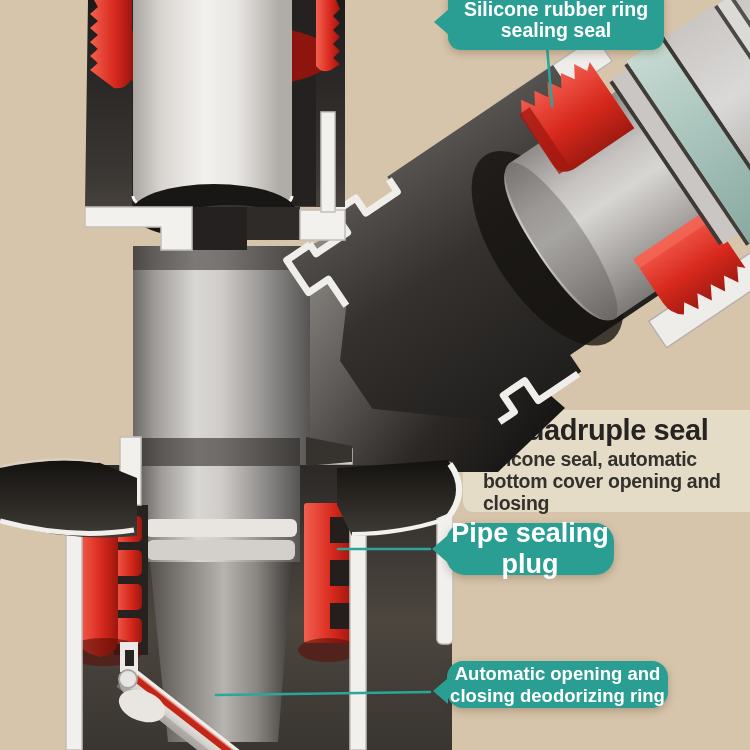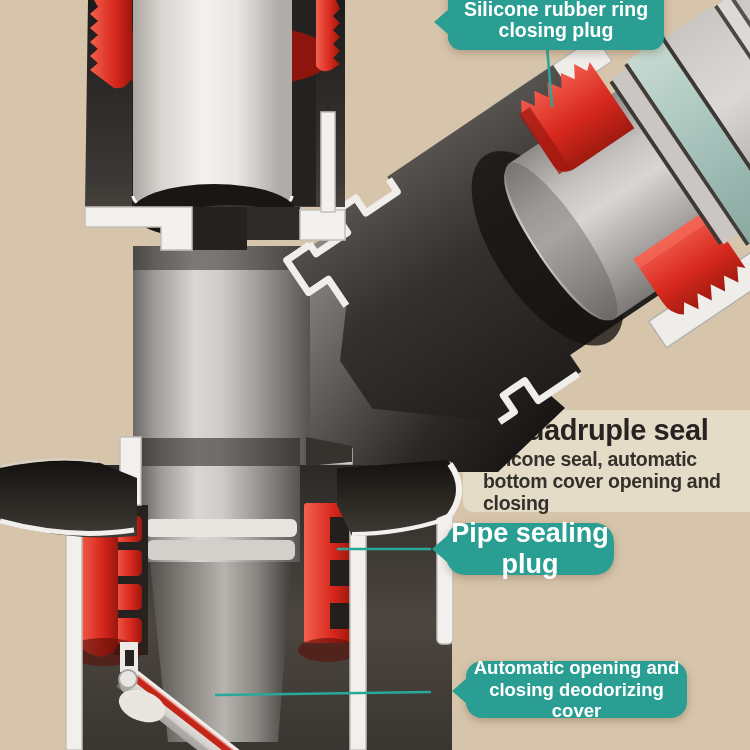--- a/index.html
+++ b/index.html
@@ -39,22 +39,22 @@
   .callout .tip{
     position:absolute;left:-14px;width:0;height:0;
     border-top:13px solid transparent;border-bottom:13px solid transparent;
     border-right:15px solid var(--accent-teal,#2a9e92);
   }
   #callout-reducer{left:448px;top:-14px;width:216px;height:61px;border-radius:13px;
     font-size:19.5px;line-height:21px;padding-top:3px;}
   #callout-reducer .tip{top:23px;}
   #callout-pipe-seal{left:446px;top:523px;width:168px;height:52px;border-radius:19px;font-size:27px;}
   #callout-pipe-seal .tip{top:13px;}
-  #callout-deodorizing{left:447px;top:661px;width:221px;height:57px;border-radius:16px;
-    font-size:18.5px;line-height:21.5px;margin-left:19px;}
+  #callout-deodorizing{left:447px;top:661px;width:221px;height:47px;border-radius:16px;
+    font-size:18.5px;line-height:21.5px;}
   #callout-deodorizing .tip{top:17px;}
 </style>
 </head>
 <body>
 
 <div id="stage">
 
   <div id="info-panel">
     <h2 id="info-title">Quadruple seal</h2>
     <p id="info-desc">Silicone seal, automatic bottom cover opening and closing</p>
@@ -277,27 +277,27 @@
     <g>
       <path class="leader" d="M547,46 L552,106"></path>
       <path class="leader" d="M338,549 L430,549"></path>
       <path class="leader" d="M216,695 L430,692"></path>
     </g>
   </svg>
 
   <div class="callout" id="callout-reducer">
     <span class="tip"></span>
     <span>Silicone rubber ring</span>
-    <span>closing plug</span>
+    <span>sealing seal</span>
   </div>
 
   <div class="callout" id="callout-pipe-seal">
     <span class="tip"></span>
     <span>Pipe sealing plug</span>
   </div>
 
   <div class="callout" id="callout-deodorizing">
     <span class="tip"></span>
     <span>Automatic opening and</span>
-    <span>closing deodorizing cover</span>
+    <span>closing deodorizing ring</span>
   </div>
 
 </div>
 
 </body></html>

